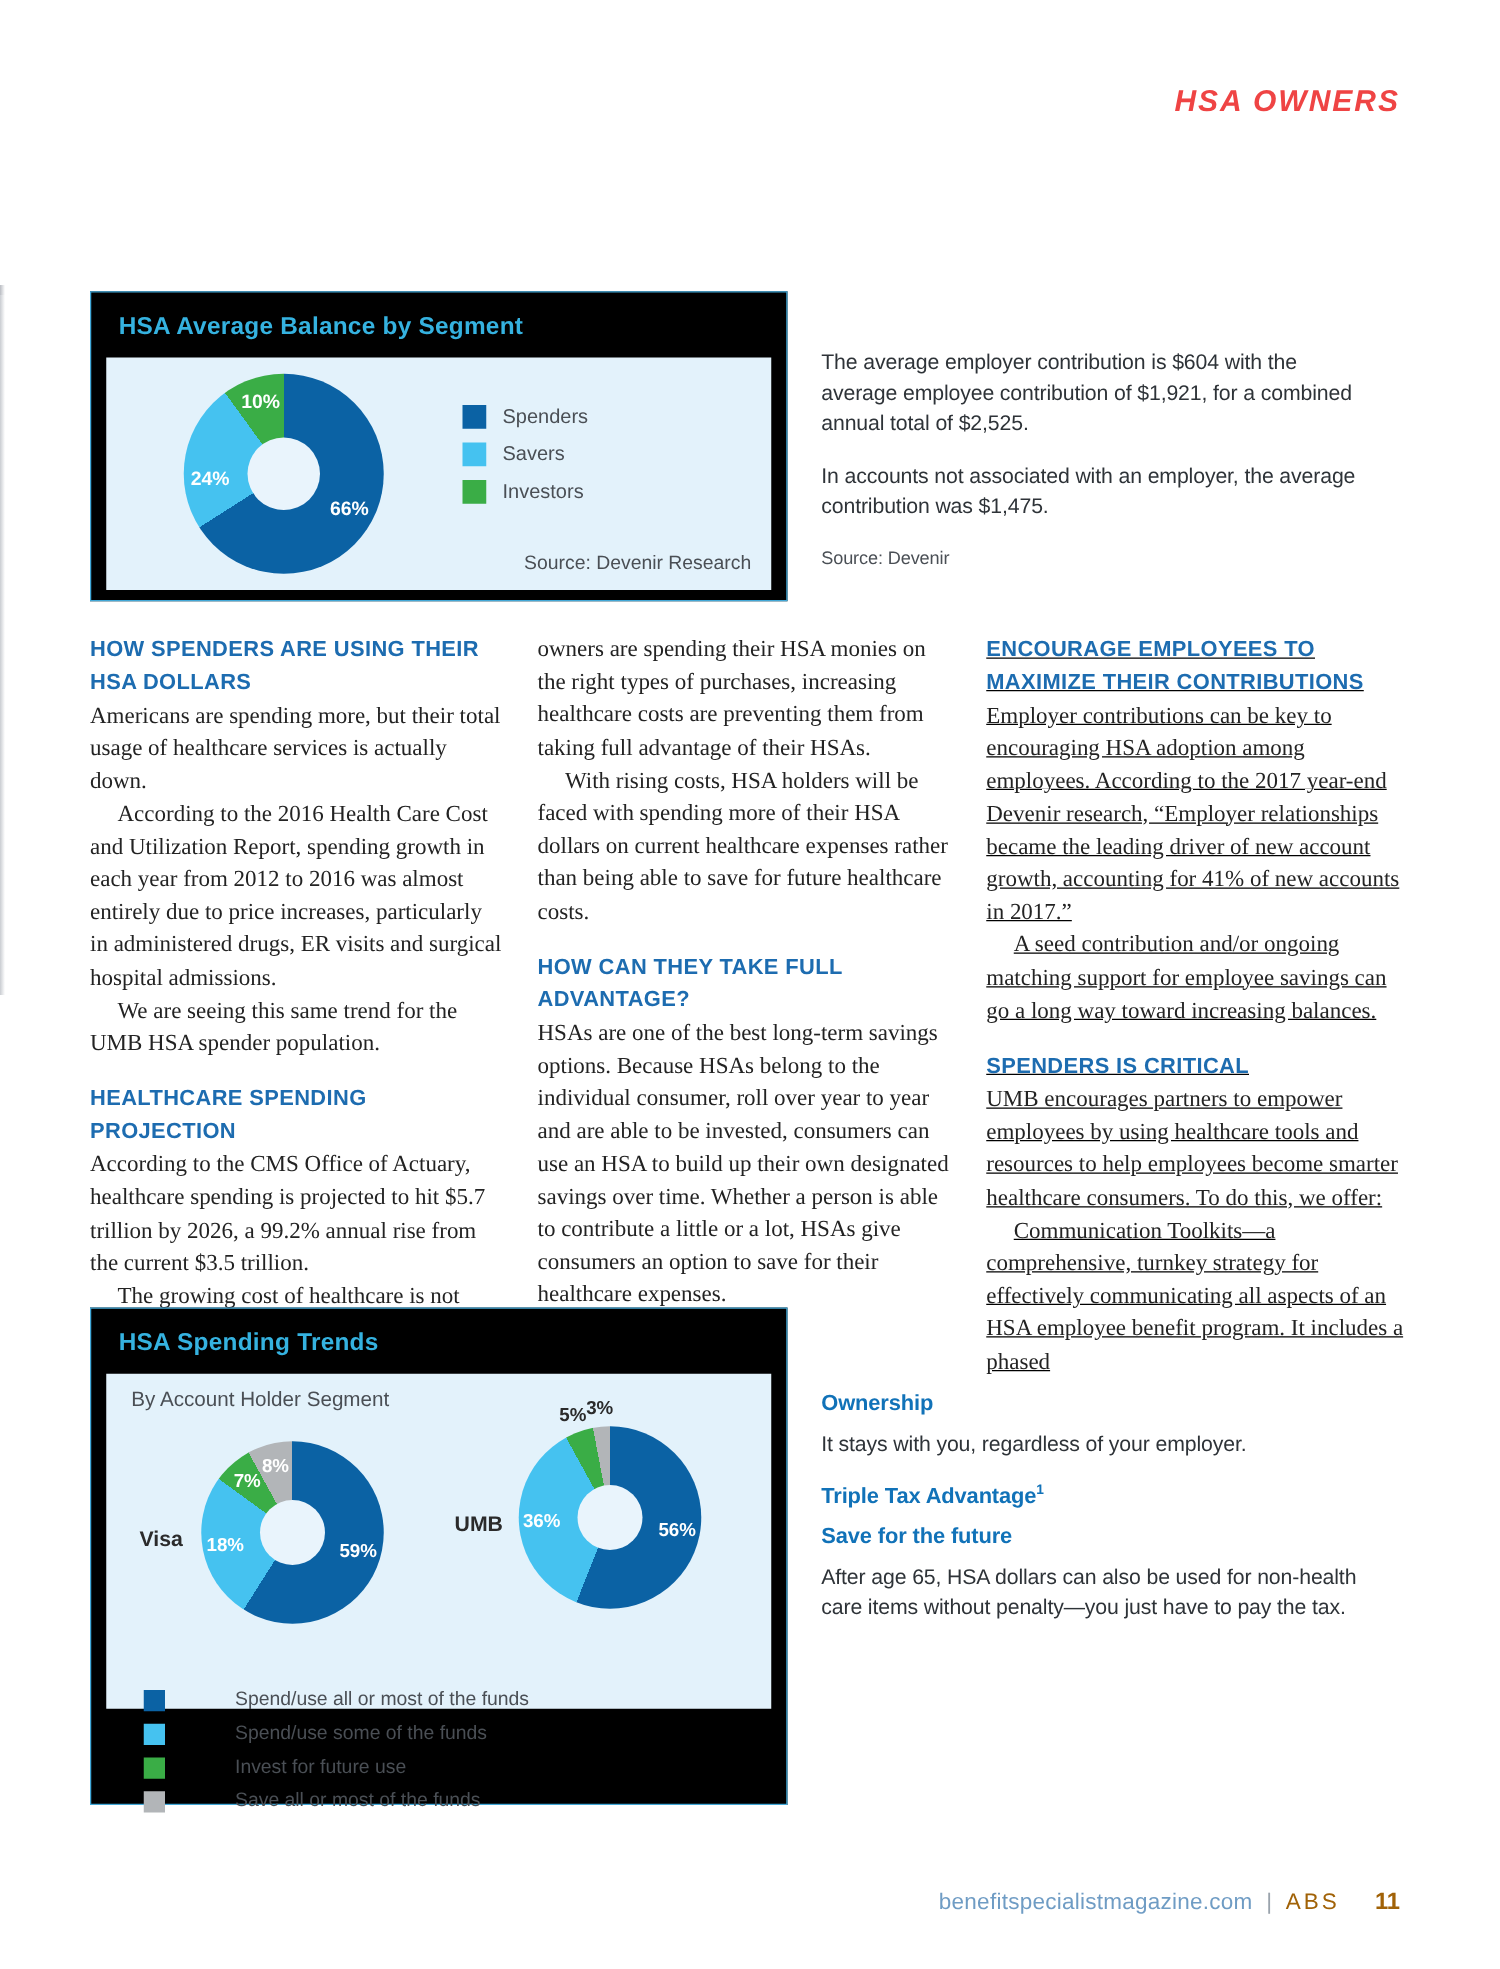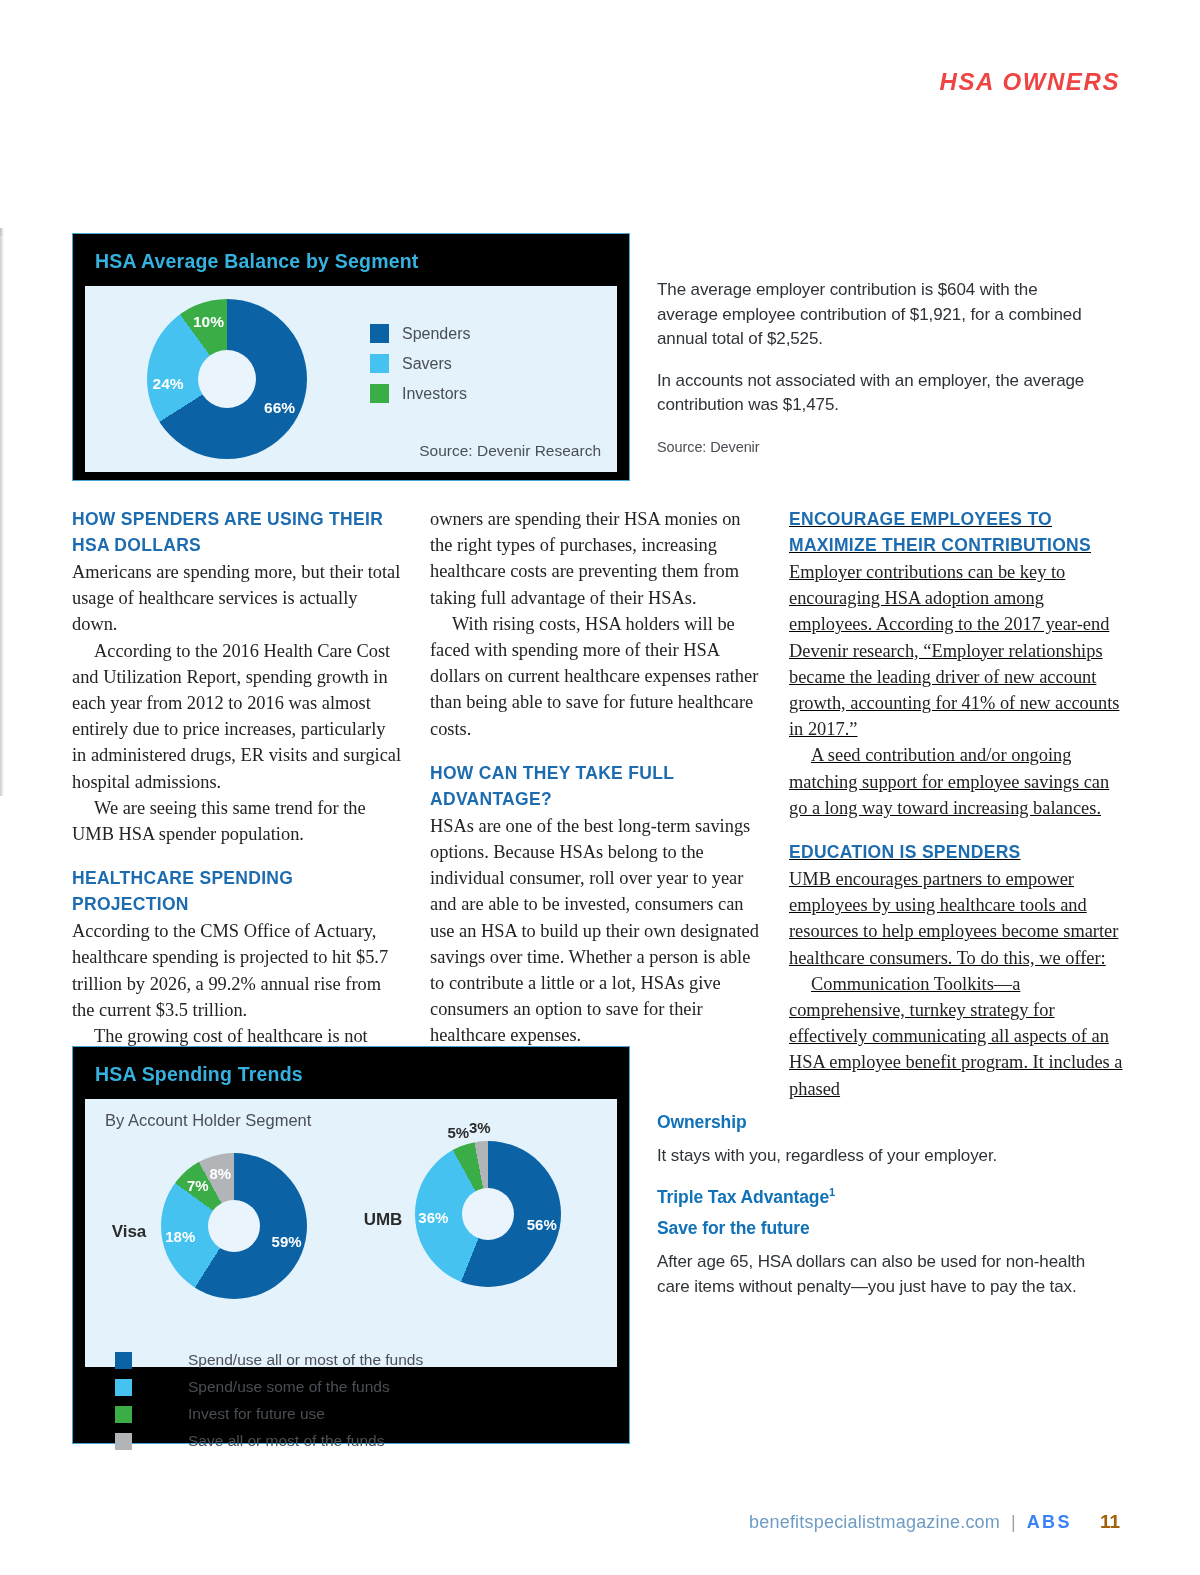--- a/index.html
+++ b/index.html
@@ -235,21 +235,21 @@
   .footer {
     position: absolute;
     right: 80px;
     bottom: 42px;
     display: flex;
     align-items: baseline;
     font-size: 18px;
   }
   .footer .site { color: #6f9cc4; letter-spacing: .2px; }
   .footer .sep { color: #9aa3ac; margin: 0 11px; }
-  .footer .abs { color: #3b82f6; letter-spacing: 2.4px; font-weight: bold; }
+  .footer .abs { color: #a16207; letter-spacing: 2.4px; }
   .footer .pg { color: #a16207; font-weight: 700; margin-left: 28px; font-size: 19px; }
 </style>
 </head>
 <body>
 
 <div class="page-edge top"></div>
 <div class="page-edge mid"></div>
 
 <div class="running-head">HSA OWNERS</div>
 
@@ -303,21 +303,21 @@
 <div class="col" id="col-2">
     <p>owners are spending their HSA monies on the right types of purchases, increasing healthcare costs are preventing them from taking full advantage of their HSAs.</p>
     <p class="indent">With rising costs, HSA holders will be faced with spending more of their HSA dollars on current healthcare expenses rather than being able to save for future healthcare costs.</p>
     <h2>HOW CAN THEY TAKE FULL ADVANTAGE?</h2>
     <p>HSAs are one of the best long-term savings options. Because HSAs belong to the individual consumer, roll over year to year and are able to be invested, consumers can use an HSA to build up their own designated savings over time. Whether a person is able to contribute a little or a lot, HSAs give consumers an option to save for their healthcare expenses.</p>
   </div>
 <div class="col" id="col-3">
     <h2>ENCOURAGE EMPLOYEES TO MAXIMIZE THEIR CONTRIBUTIONS</h2>
     <p>Employer contributions can be key to encouraging HSA adoption among employees. According to the 2017 year-end Devenir research, “Employer relationships became the leading driver of new account growth, accounting for 41% of new accounts in 2017.”</p>
     <p class="indent">A seed contribution and/or ongoing matching support for employee savings can go a long way toward increasing balances.</p>
-    <h2>EDUCATION IS SPENDERS</h2>
+    <h2>SPENDERS IS CRITICAL</h2>
     <p>UMB encourages partners to empower employees by using healthcare tools and resources to help employees become smarter healthcare consumers. To do this, we offer:</p>
     <p class="indent">Communication Toolkits—a comprehensive, turnkey strategy for effectively communicating all aspects of an HSA employee benefit program. It includes a phased</p>
   </div>
 
 <div class="card" id="trends-card">
   <div class="card-title">HSA Spending Trends</div>
   <div class="card-body">
 
     <div class="sub-caption">By Account Holder Segment</div>
 

